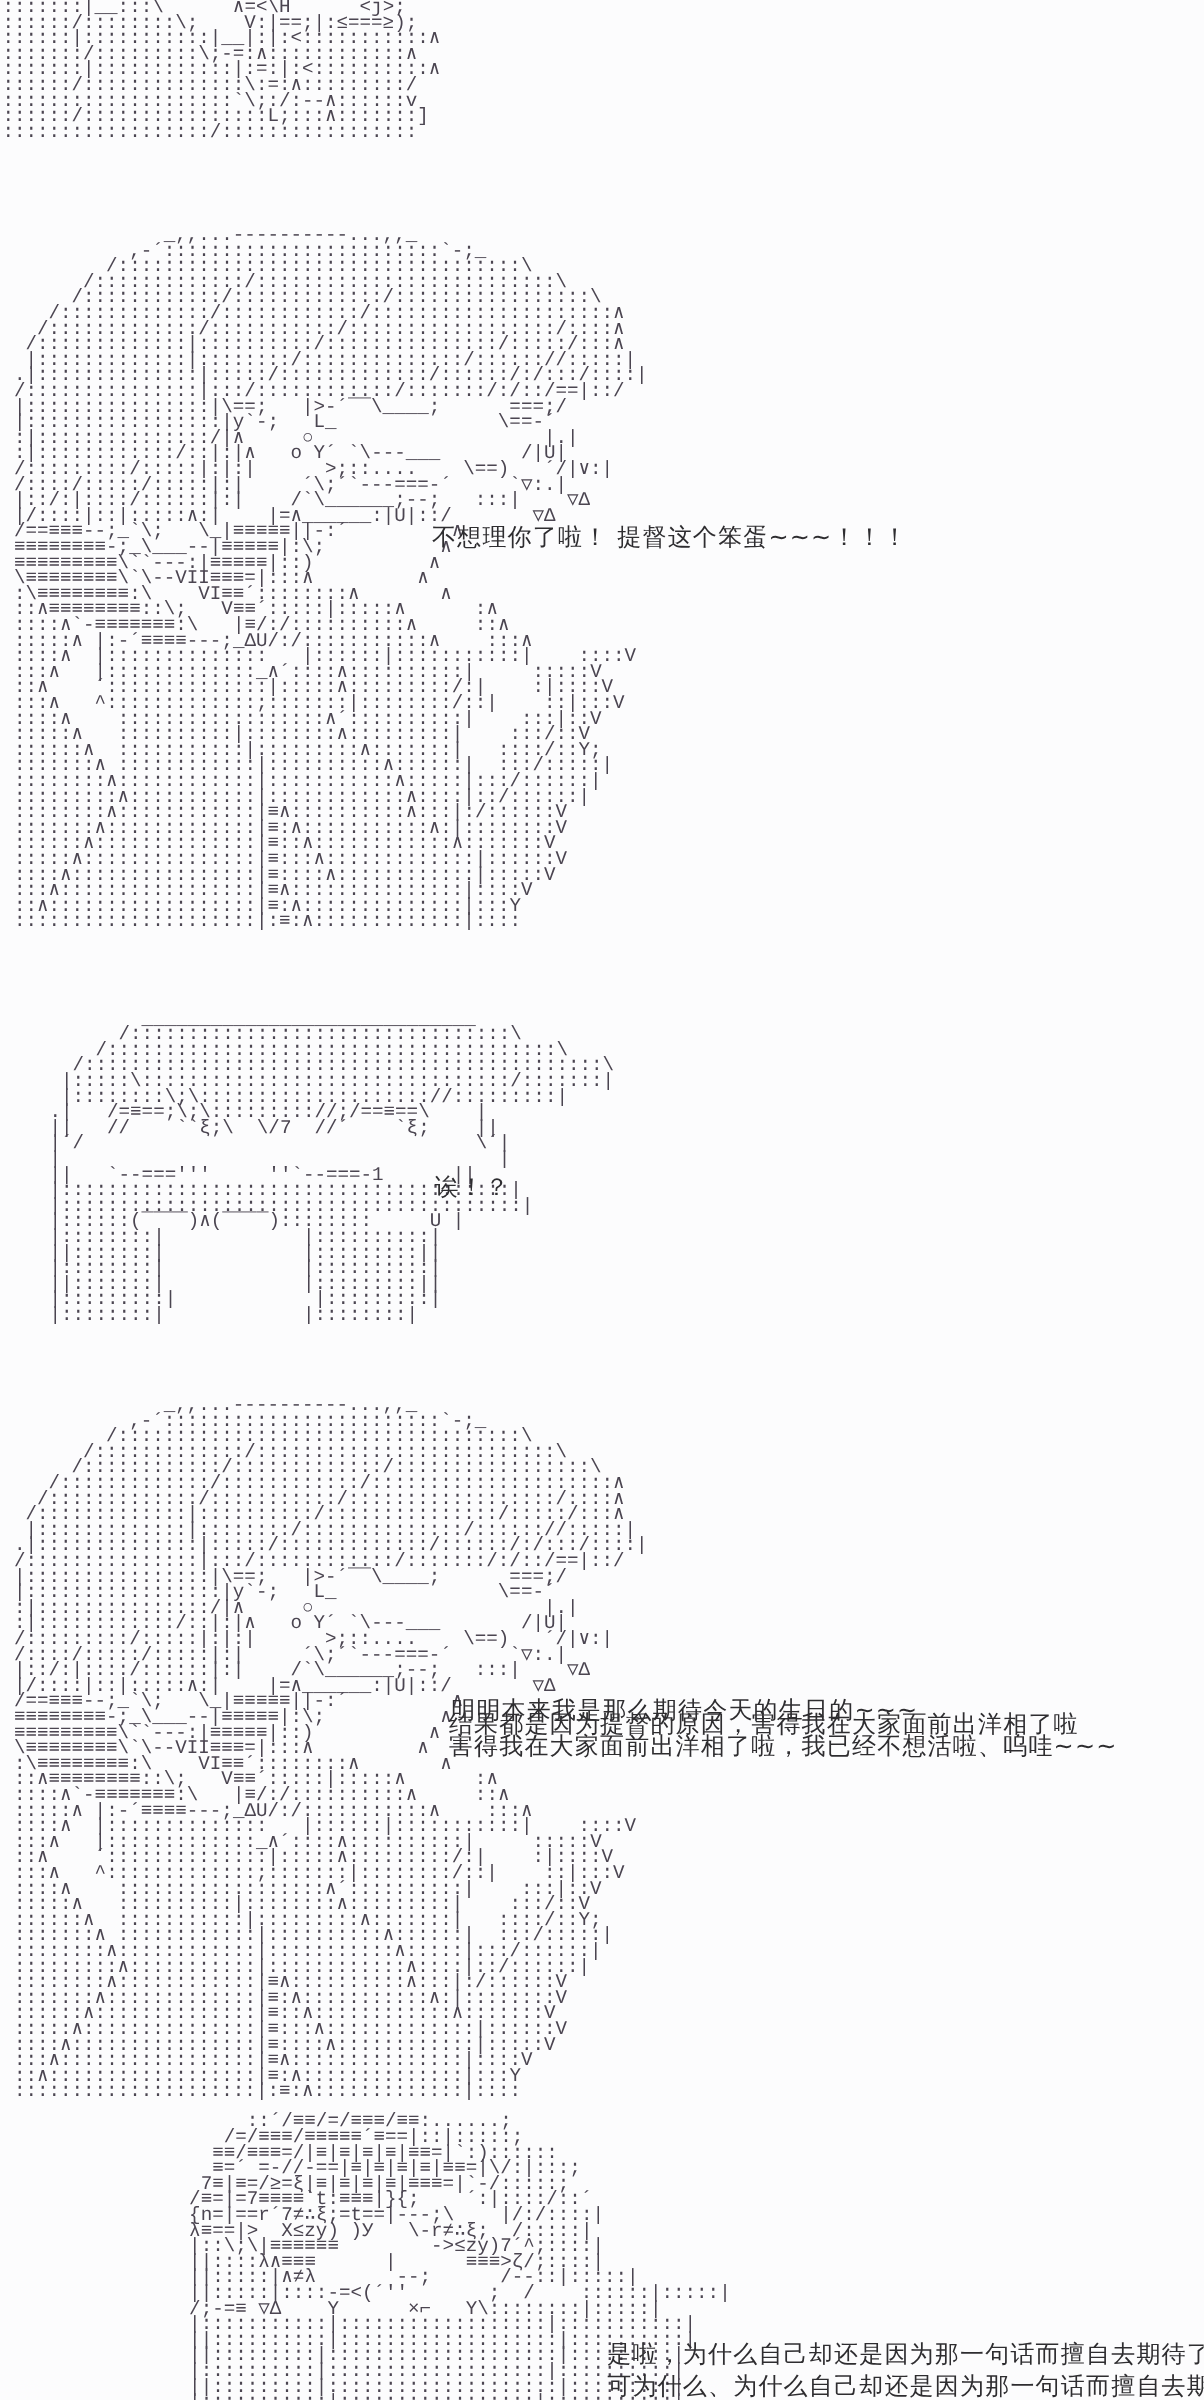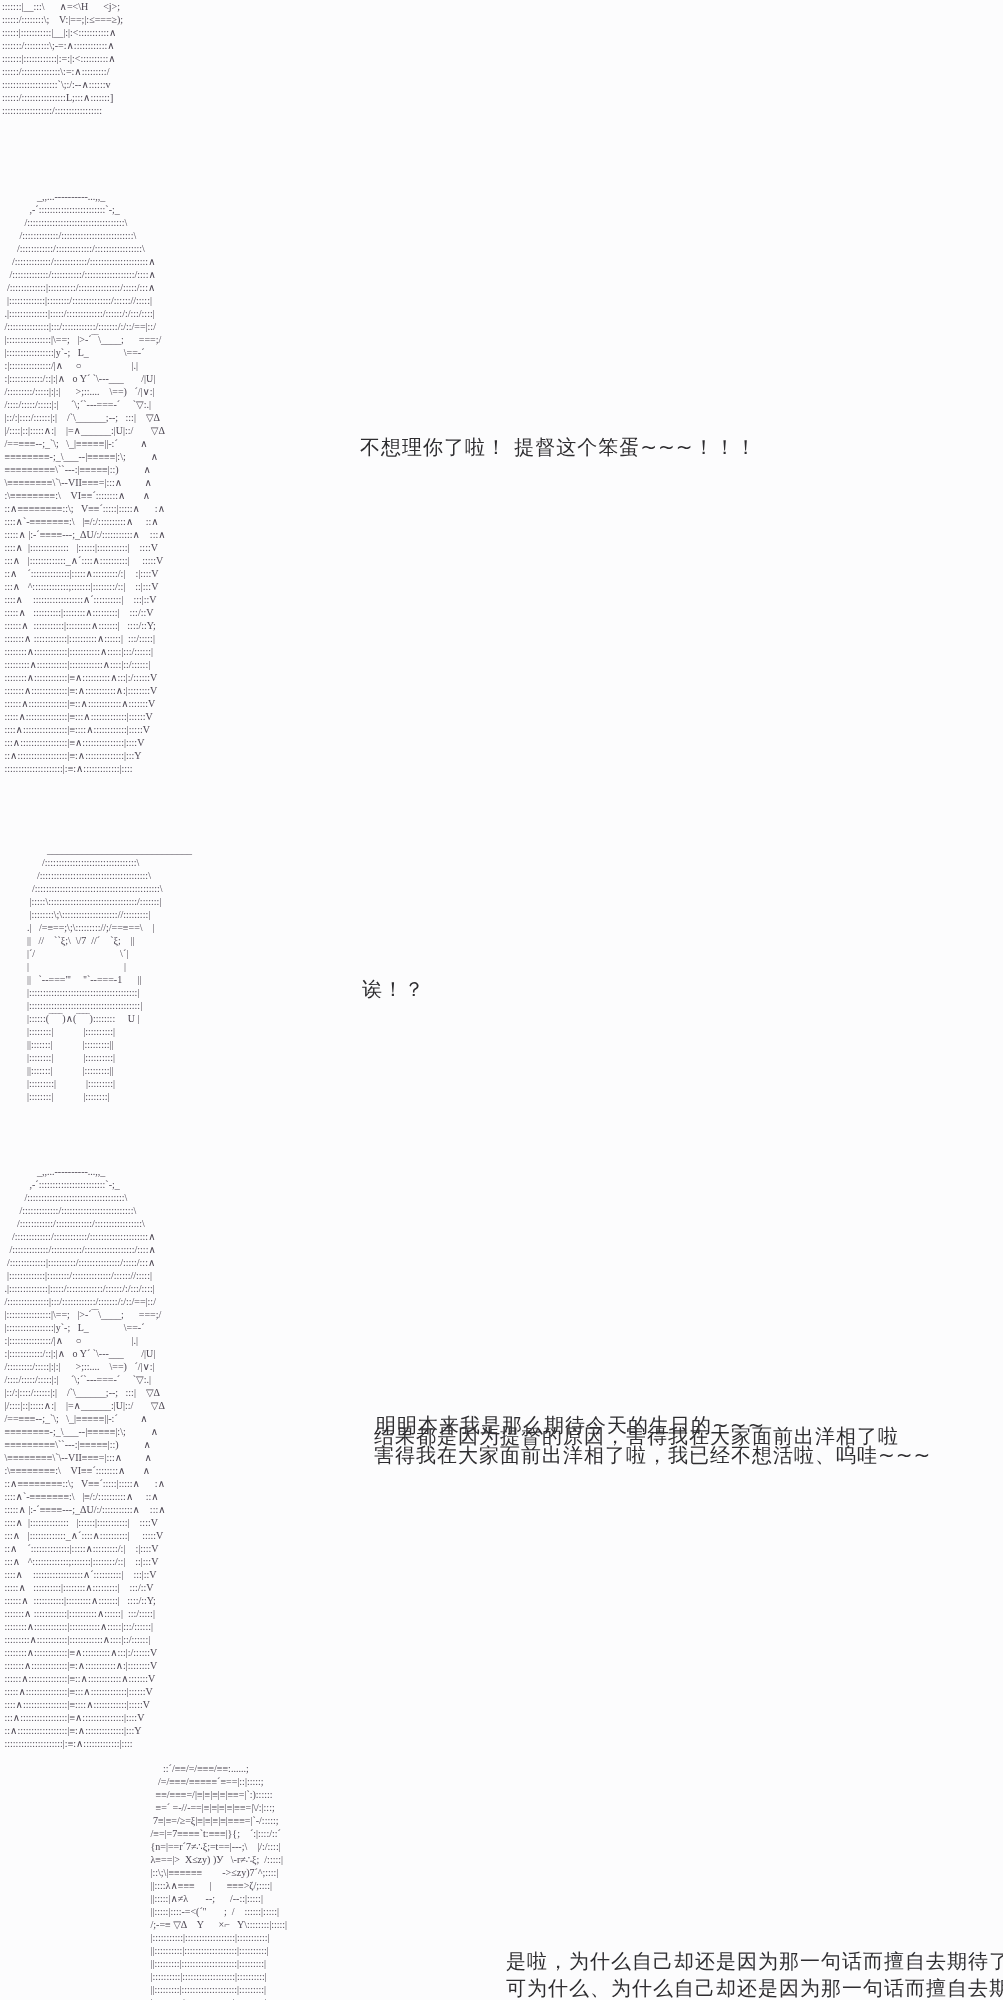--- a/index.html
+++ b/index.html
@@ -7,22 +7,22 @@
     width: 1003px; height: 2000px;
     background: #fcfcfd;
     position: relative;
     overflow: hidden;
     font-family: "DejaVu Sans", "Liberation Sans", sans-serif;
   }
   .page { position: absolute; inset: 0; }
   pre.aa {
     position: absolute;
     margin: 0;
-    font-family: Liberation Serif, serif;
-    font-size: 10px;
+    font-family: Liberation Mono, monospace;
+    font-size: 16px;
     line-height: 13px;
     letter-spacing: 0px;
     color: #4b4551;
     white-space: pre;
   }
   .dlg {
     position: absolute;
     color: #2e2d30;
     font-size: 20px;
     letter-spacing: 1px;

